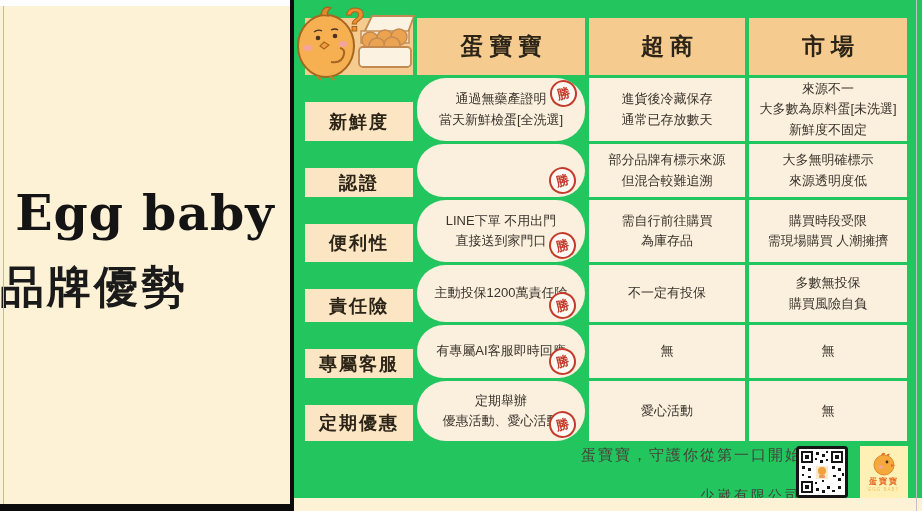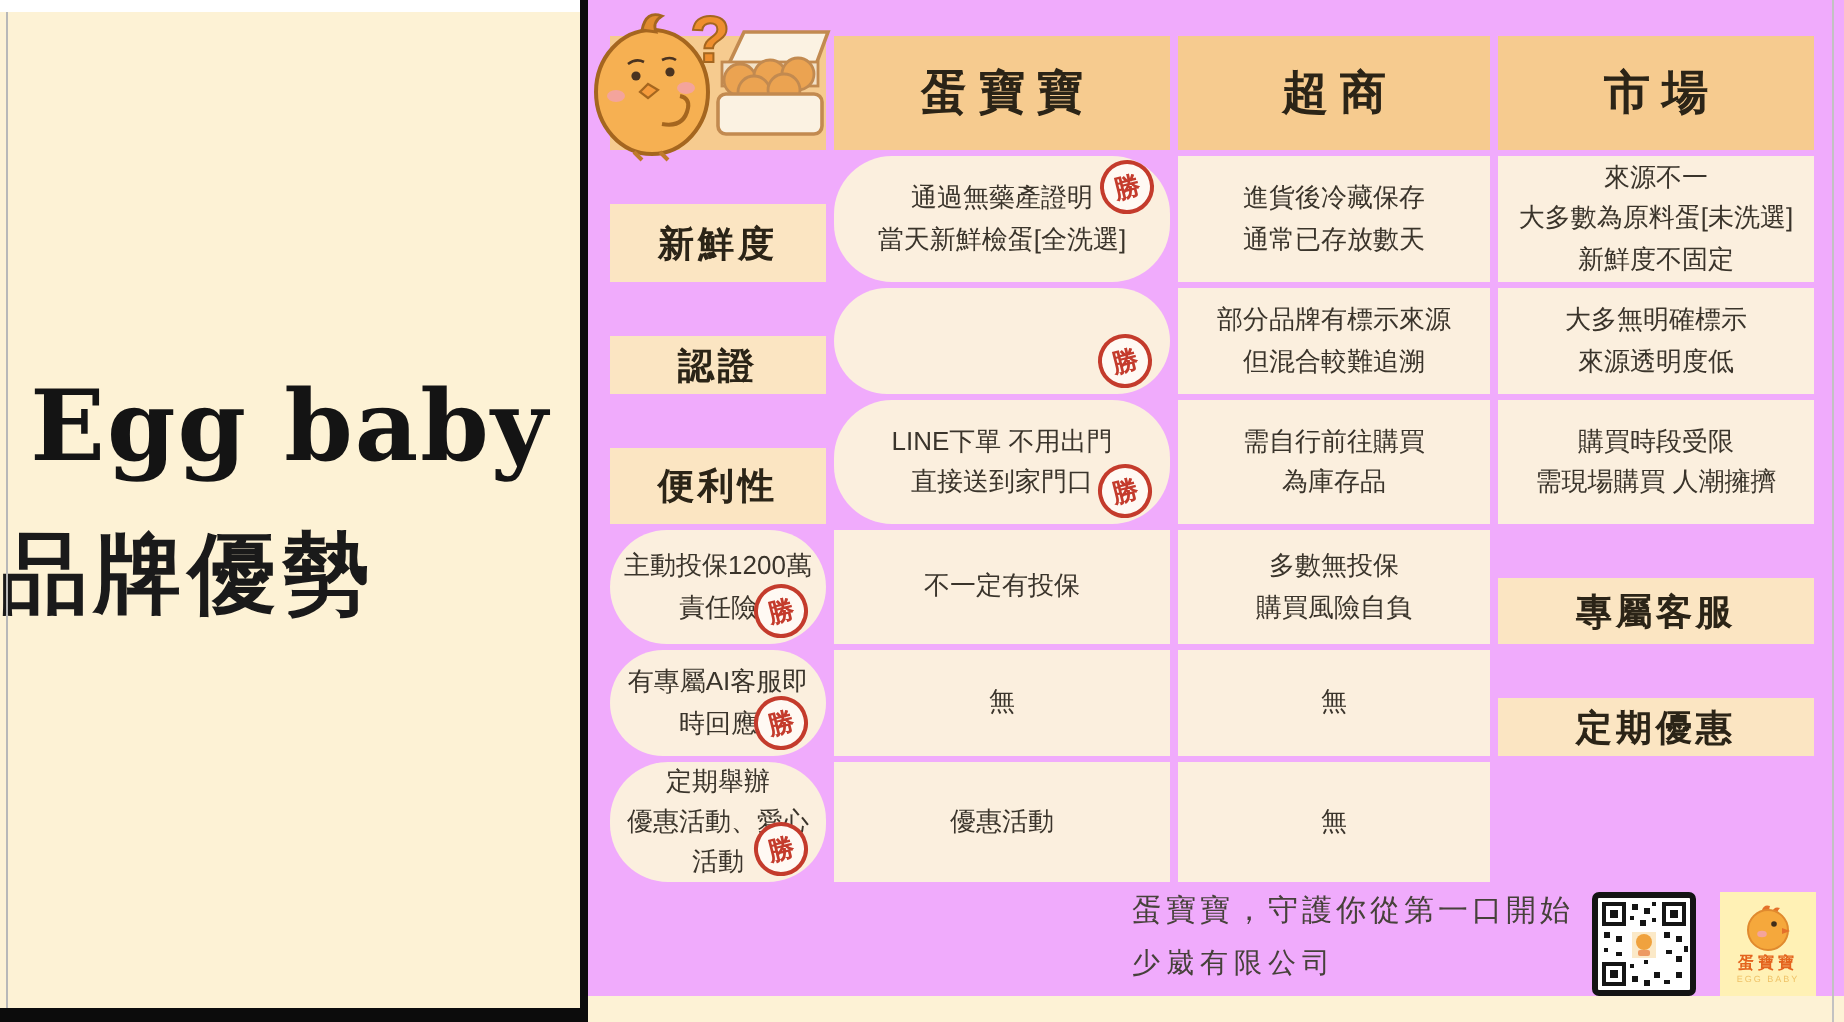--- a/index.html
+++ b/index.html
@@ -11,21 +11,21 @@
   .brand-edge-left{position:absolute;left:3px;top:6px;bottom:7px;width:1px;background:#b8b8b8;}
   .divider{position:absolute;left:290px;top:0;width:4px;height:511px;background:#0c0c0c;}
   .bottom-black{position:absolute;left:0;bottom:0;width:294px;height:7px;background:#0c0c0c;}
   .brand-title{position:absolute;left:0;top:178px;width:100%;text-align:center;
                font-family:"DejaVu Serif",serif;font-weight:900;font-size:49px;color:#141414;
                letter-spacing:1px;}
   .brand-subtitle{position:absolute;left:0;top:252px;width:100%;text-align:left;
                   font-weight:700;font-size:44px;color:#1a1a1a;letter-spacing:3px;}
 
   
-  .right-panel{position:absolute;left:294px;top:0;width:628px;height:511px;background:#f0abfc;}
+  .right-panel{position:absolute;left:294px;top:0;width:628px;height:511px;background:#22c55e;}
   .right-edge{position:absolute;right:5px;top:0;bottom:0;width:1px;background:#c2c2c2;}
   .bottom-strip{position:absolute;left:0;bottom:0;width:628px;height:13px;background:#FDF2D5;}
 
   
   .cmp-table{position:absolute;left:11px;top:18px;display:grid;
              grid-template-columns:108px 168px 156px 158px;
              grid-template-rows:57px 63px 53px 62px 57px 53px 60px;
              gap:3px 4px;}
   .cell{display:flex;align-items:center;justify-content:center;text-align:center;box-sizing:border-box;}
   .cell.header{background:#F6CB8F;font-size:23px;font-weight:700;color:#2b2417;
@@ -40,23 +40,23 @@
   .stamp{position:absolute;width:23px;height:23px;border:2px solid #C43B2C;border-radius:50%;
          background:#FFF9F3;color:#C43B2C;font-size:13px;font-weight:700;line-height:23px;
          text-align:center;transform:rotate(-14deg);}
   .s-top{top:2px;right:8px;}
   .s-bot{bottom:3px;right:9px;}
 
   
   .mascot{position:absolute;left:1px;top:1px;width:125px;height:80px;}
 
   
-  .footer-text{position:absolute;left:272px;top:446px;width:236px;text-align:left;color:#46413a;}
+  .footer-text{position:absolute;left:272px;top:446px;width:236px;text-align:right;color:#46413a;}
   .footer-slogan{font-size:15px;letter-spacing:2px;}
-  .footer-company{font-size:14px;letter-spacing:3px;margin-top:8px;}
+  .footer-company{font-size:14px;letter-spacing:3px;margin-top:22px;}
   .qr{position:absolute;left:502px;top:446px;width:52px;height:52px;}
   .logo{position:absolute;left:566px;top:446px;width:48px;height:52px;background:#FFF1B5;
         display:flex;flex-direction:column;align-items:center;justify-content:center;}
   .logo-text{font-size:8px;font-weight:700;color:#E4641E;letter-spacing:2px;line-height:1;margin-top:1px;}
   .logo-sub{font-size:4.5px;color:#EFC267;letter-spacing:1px;line-height:1;margin-top:2px;}
 </style>
 </head>
 <body>
 
 <div class="page">
@@ -103,20 +103,21 @@
       <div class="cell content eb">
         <span>LINE下單 不用出門
 直接送到家門口</span>
         <span class="stamp s-bot">勝</span>
       </div>
       <div class="cell content">需自行前往購買
 為庫存品</div>
       <div class="cell content">購買時段受限
 需現場購買 人潮擁擠</div>
 
+      <div class="cell label">責任險</div>
       <div class="cell content eb">
         <span>主動投保1200萬責任險</span>
         <span class="stamp s-bot">勝</span>
       </div>
       <div class="cell content">不一定有投保</div>
       <div class="cell content">多數無投保
 購買風險自負</div>
 
       <div class="cell label">專屬客服</div>
       <div class="cell content eb">
@@ -125,21 +126,21 @@
       </div>
       <div class="cell content">無</div>
       <div class="cell content">無</div>
 
       <div class="cell label">定期優惠</div>
       <div class="cell content eb">
         <span>定期舉辦
 優惠活動、愛心活動</span>
         <span class="stamp s-bot">勝</span>
       </div>
-      <div class="cell content">優惠活動</div>
+      <div class="cell content">愛心活動</div>
       <div class="cell content">無</div>
     </div>
 
     <svg class="mascot" viewBox="0 0 125 80">
       <text x="50" y="30" font-size="33" font-weight="bold" fill="#EE8E2E" stroke="#A5661F" stroke-width="1">?</text>
       <ellipse cx="31" cy="45" rx="28" ry="31" fill="#F6B052" stroke="#A5661F" stroke-width="2"></ellipse>
       <path d="M26 14 Q28 4 36 7 Q31 10 33 15 Z" fill="#E08A2E" stroke="#A5661F" stroke-width="1.4"></path>
       <path d="M19 31 q4 -3 8 -1" fill="none" stroke="#4a3320" stroke-width="1.3"></path>
       <path d="M36 29 q4 -2 7 0" fill="none" stroke="#4a3320" stroke-width="1.3"></path>
       <circle cx="23" cy="37" r="2.3" fill="#4a3320"></circle>

